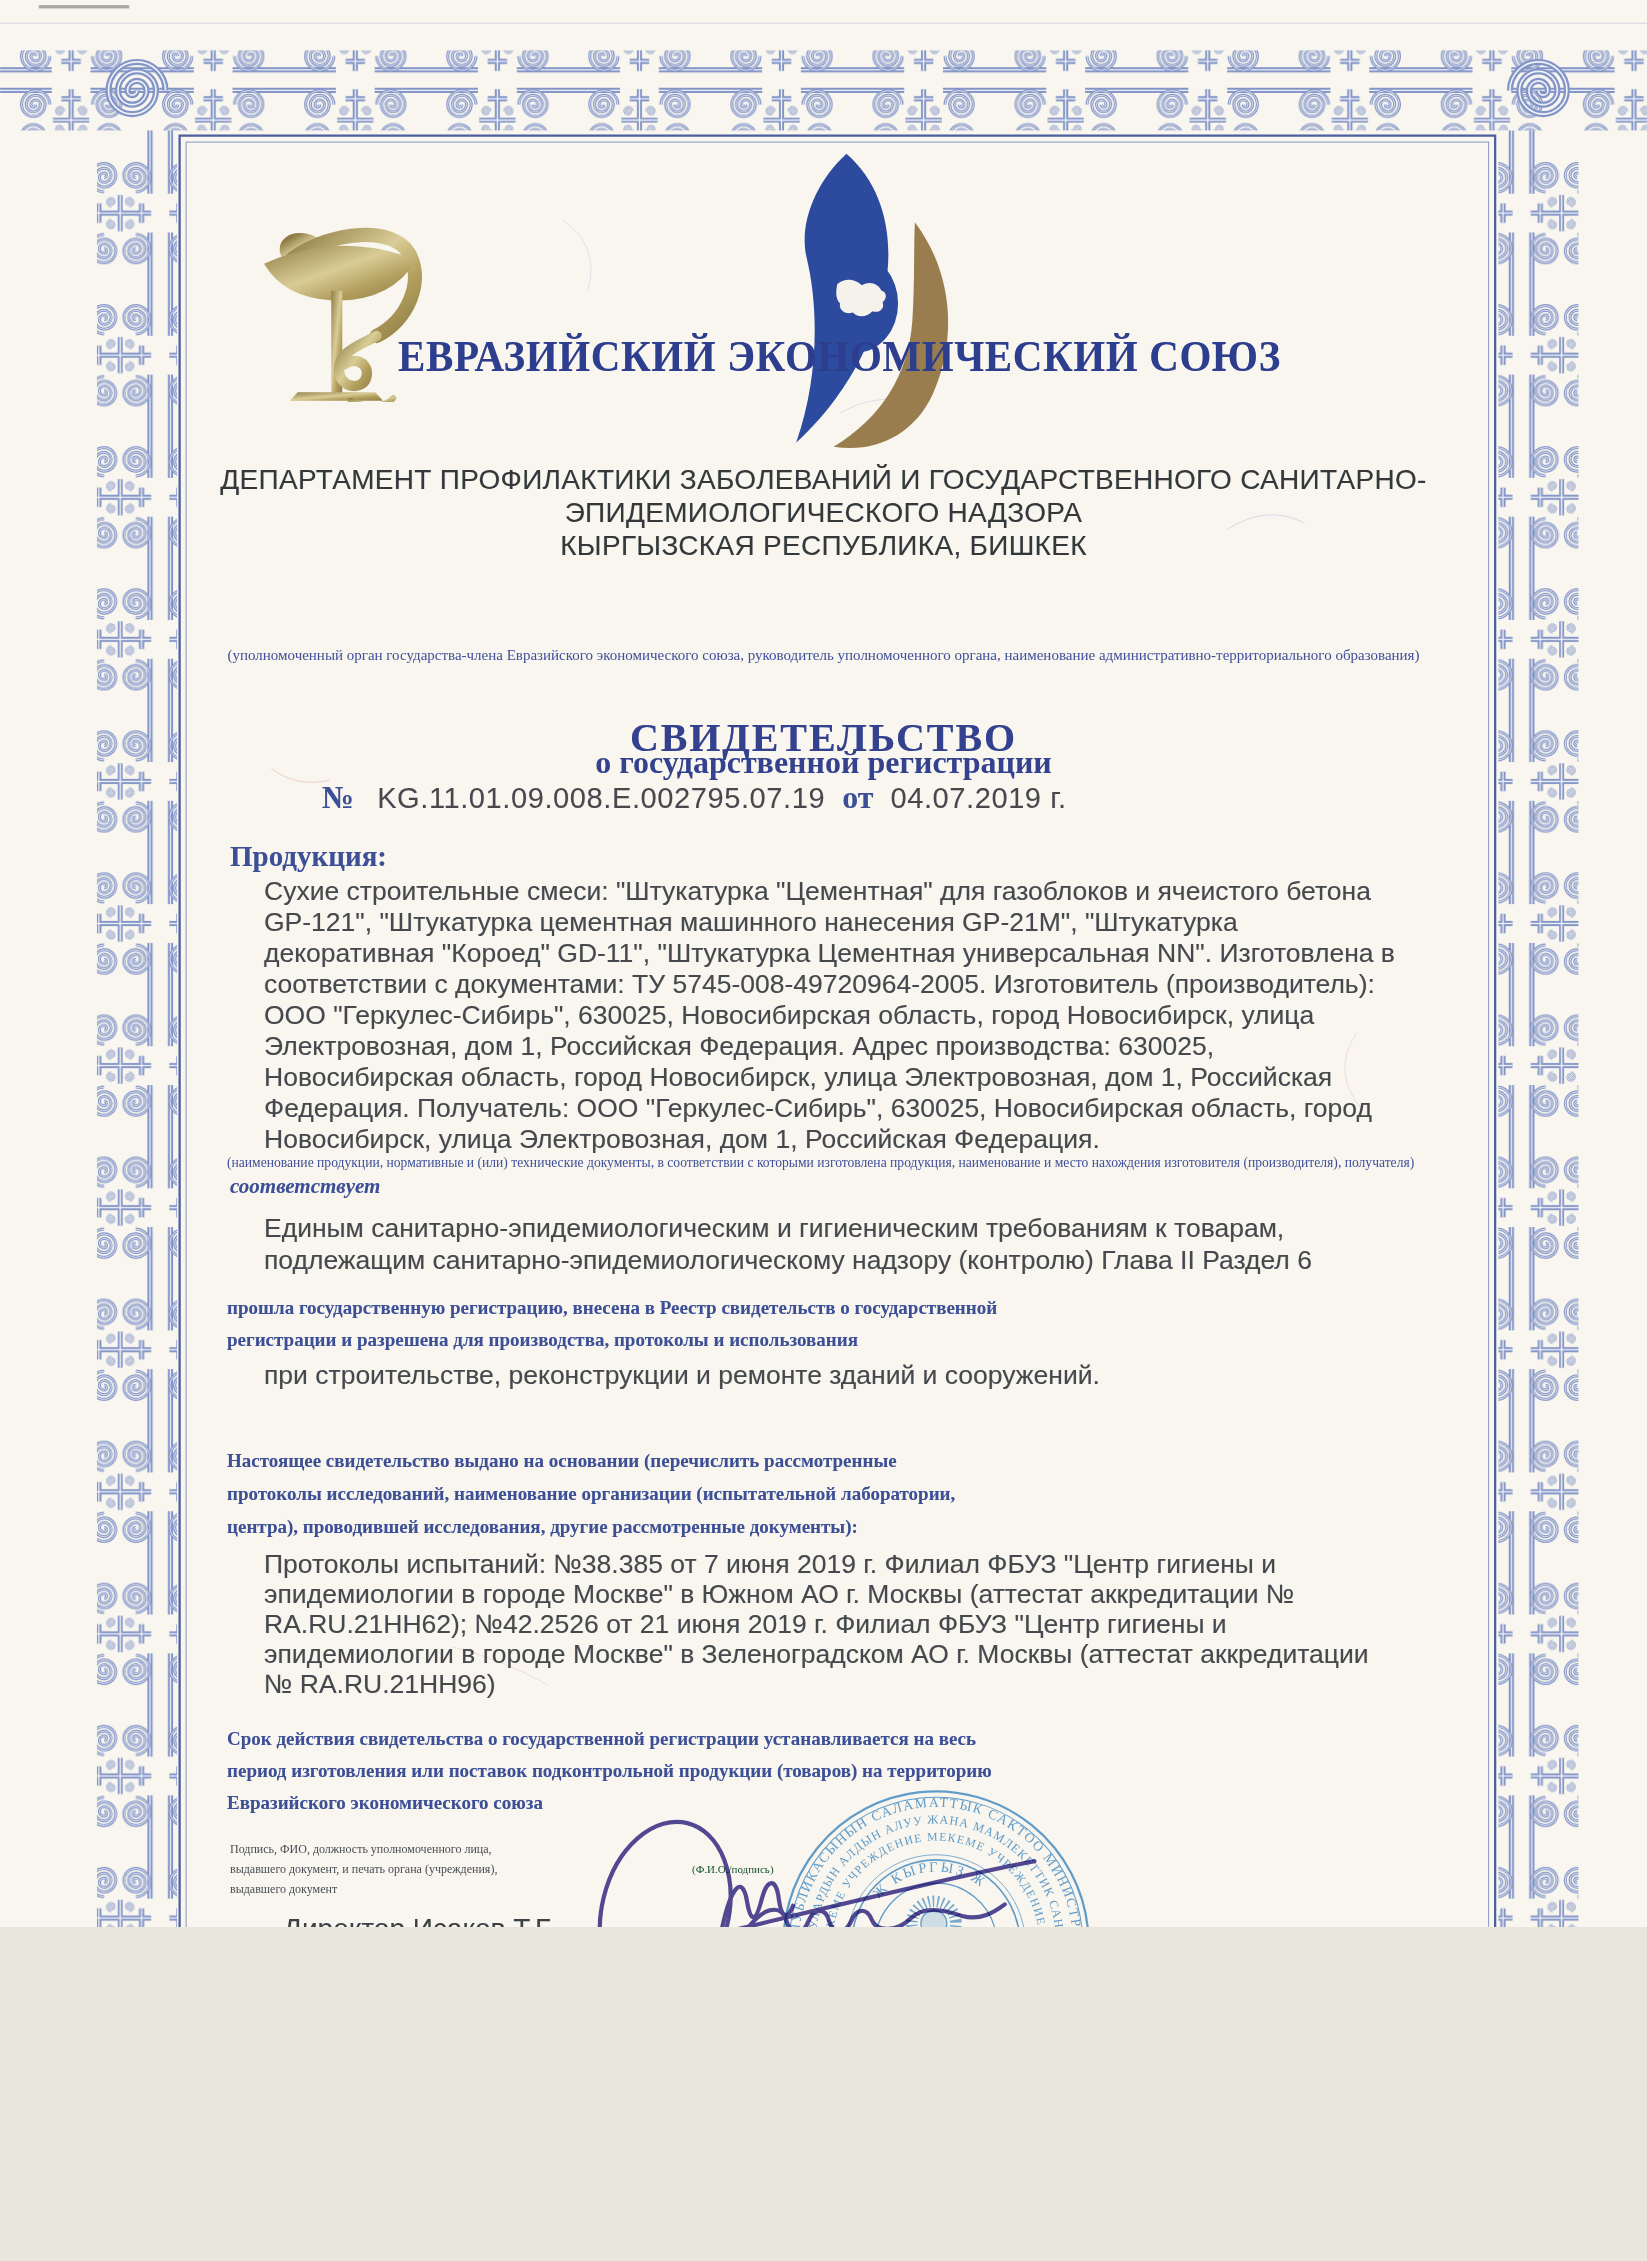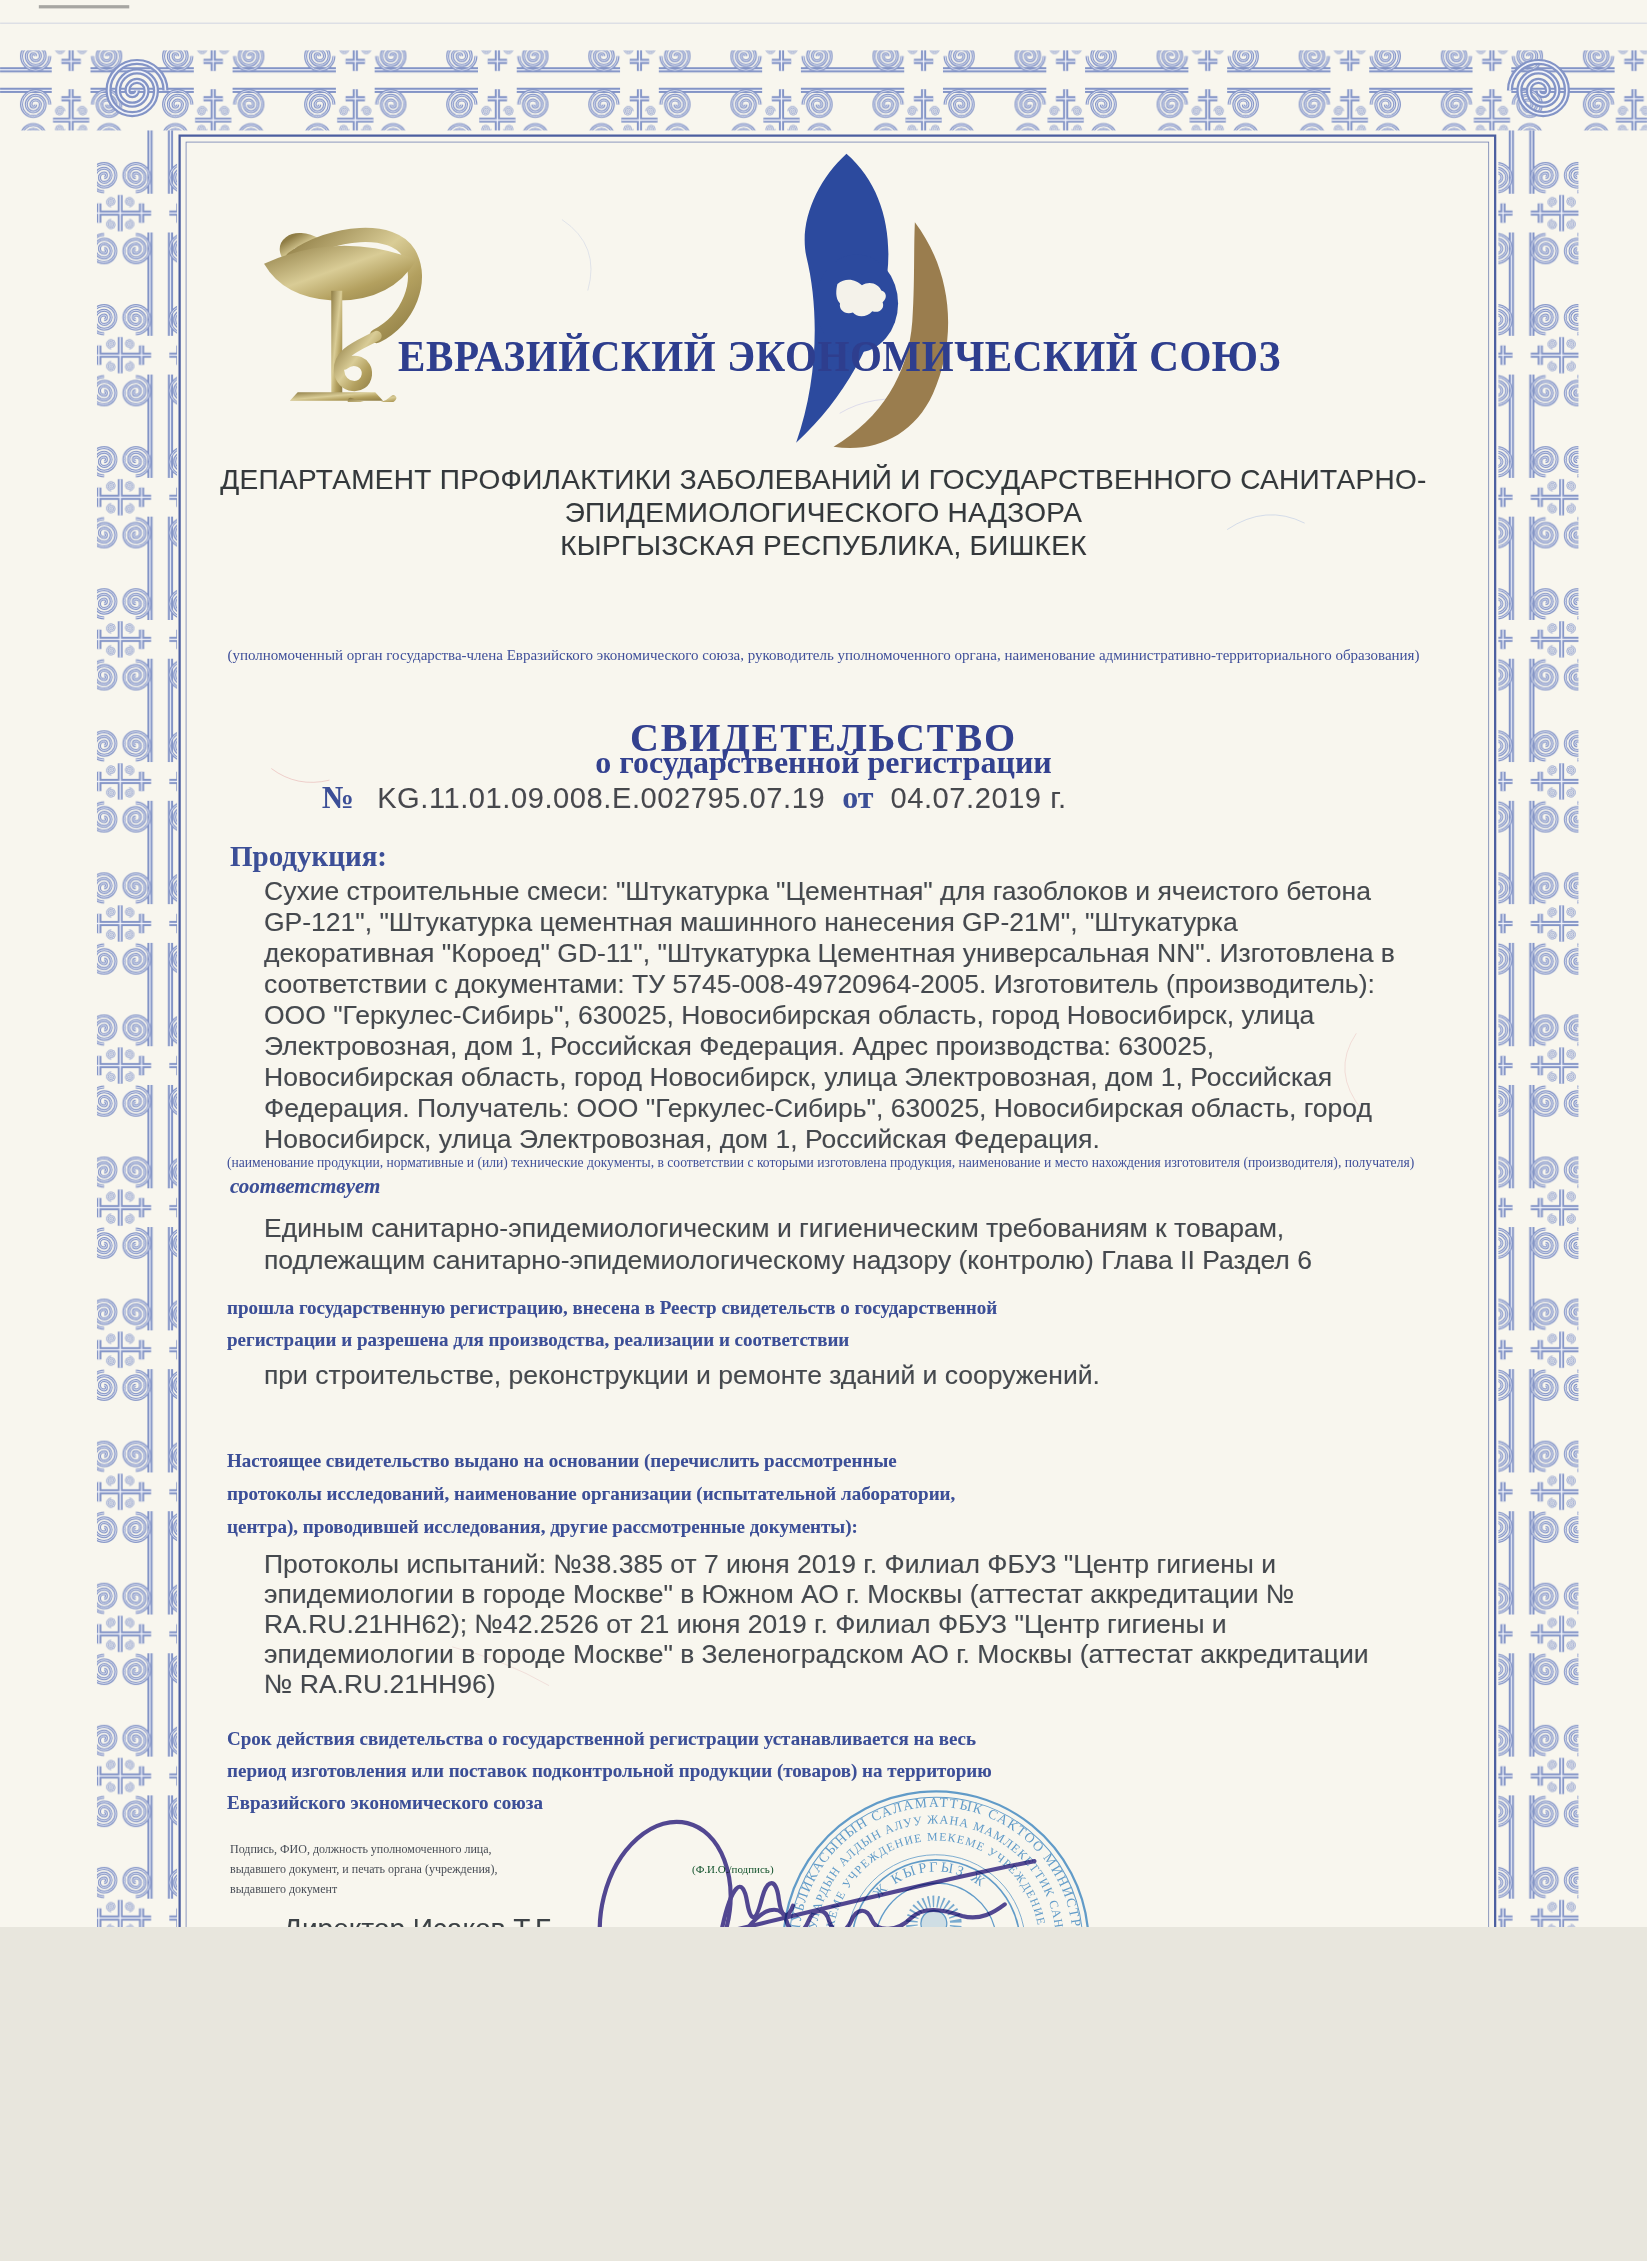--- a/index.html
+++ b/index.html
@@ -180,21 +180,21 @@
   <div class="abs smallnote note-prod">(наименование продукции, нормативные и (или) технические документы, в соответствии с которыми изготовлена продукция, наименование и место нахождения изготовителя (производителя), получателя)</div>
 
   <div class="abs blueserif sootv">соответствует</div>
   <div class="abs txt sootv-body">
     <div>Единым санитарно-эпидемиологическим и гигиеническим требованиям к товарам,</div>
     <div>подлежащим санитарно-эпидемиологическому надзору (контролю) Глава II Раздел 6</div>
   </div>
 
   <div class="abs blueserif boldpar reg-bold">
     <div>прошла государственную регистрацию, внесена в Реестр свидетельств о государственной</div>
-    <div>регистрации и разрешена для производства, реализации и соответствии</div>
+    <div>регистрации и разрешена для производства, протоколы и использования</div>
   </div>
   <div class="abs txt reg-plain">при строительстве, реконструкции и ремонте зданий и сооружений.</div>
 
   <div class="abs blueserif boldpar basis-bold">
     <div>Настоящее свидетельство выдано на основании (перечислить рассмотренные</div>
     <div>протоколы исследований, наименование организации (испытательной лаборатории,</div>
     <div>центра), проводившей исследования, другие рассмотренные документы):</div>
   </div>
   <div class="abs txt basis-body">
     <div>Протоколы испытаний: №38.385 от 7 июня 2019 г. Филиал ФБУЗ "Центр гигиены и</div>

